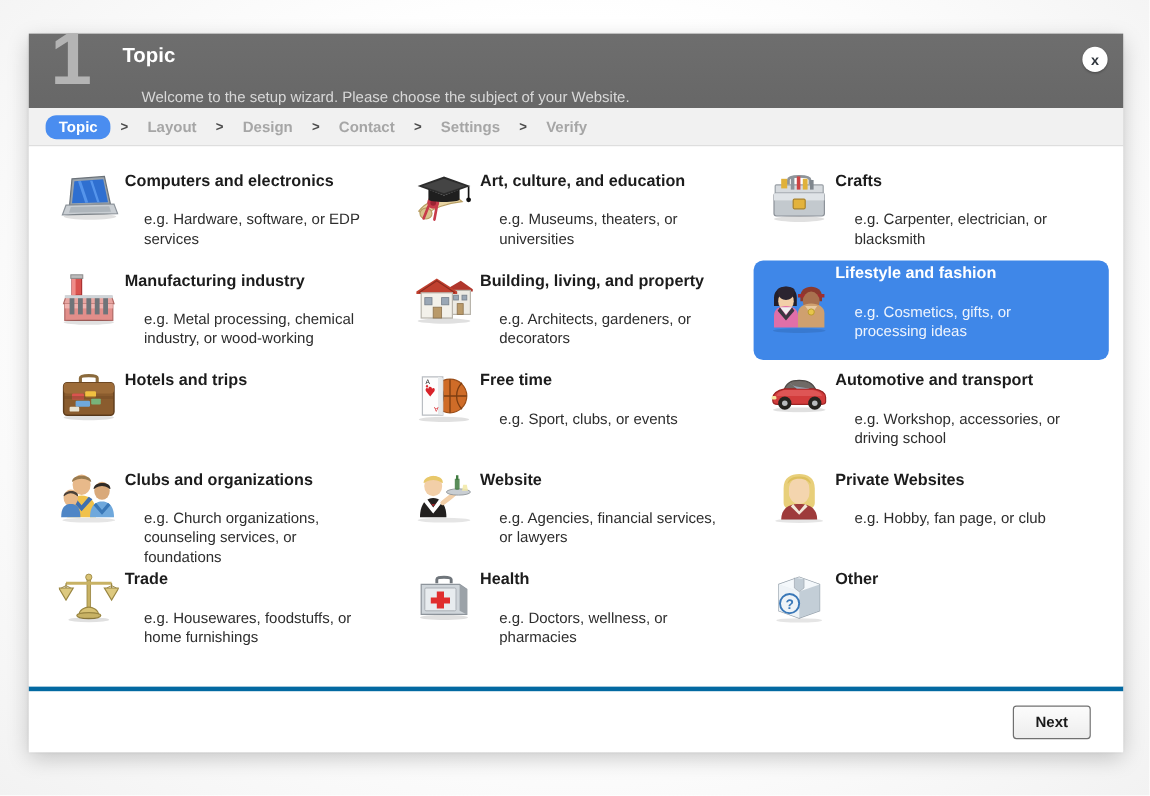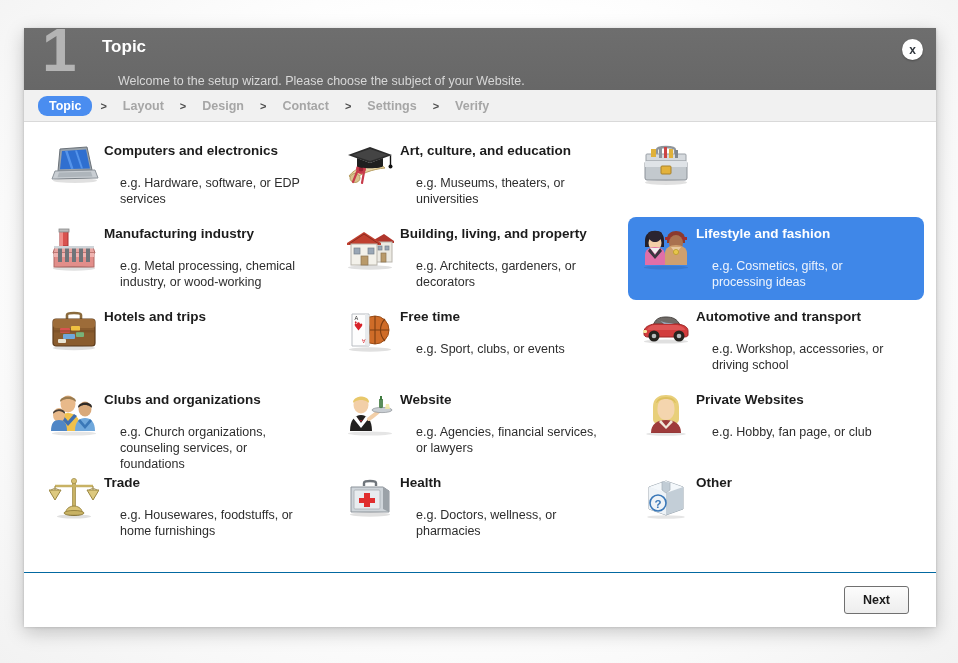--- a/index.html
+++ b/index.html
@@ -155,20 +155,21 @@
   .topic {
     display: flex;
     align-items: flex-start;
     padding: 8px 8px 6px 10px;
     border-radius: 8px;
     box-sizing: border-box;
     cursor: pointer;
   }
   .topic.selected {
     background: #3f87e8;
+    align-items: center;
   }
 
   .topic-icon {
     flex: 0 0 56px;
     width: 56px;
     height: 52px;
     display: flex;
     align-items: flex-start;
     justify-content: center;
     padding-top: 2px;
@@ -190,21 +191,21 @@
     line-height: 16px;
     margin: 16px;
   }
   .topic.selected .topic-title { color: #ffffff; }
   .topic.selected .topic-desc  { color: #eef4fd; }
 
   
   .footer {
     height: 55px;
     background: #ffffff;
-    border-top: 1px solid #0369a1;
+    border-top: 4px solid #0369a1;
     display: flex;
     align-items: center;
     justify-content: flex-end;
     padding-right: 27px;
     box-sizing: border-box;
   }
 
   .next-btn {
     min-width: 62px;
     padding: 6px 18px;
@@ -301,20 +302,24 @@
     <rect x="10" y="5" width="5" height="8" fill="#e0b13a"></rect>
     <rect x="18" y="4" width="3" height="10" fill="#8d949b"></rect>
     <rect x="23" y="3" width="3" height="11" fill="#c44"></rect>
     <rect x="28" y="5" width="4" height="9" fill="#e0b13a"></rect>
     <rect x="34" y="6" width="3" height="8" fill="#7f868d"></rect>
     <rect x="4" y="17" width="42" height="19" rx="2" fill="#c3c9ce" stroke="#8c9299" stroke-width="1"></rect>
     <rect x="4" y="17" width="42" height="6" fill="#dfe3e7"></rect>
     <rect x="20" y="22" width="10" height="8" rx="1" fill="#e3b23c" stroke="#a9822a" stroke-width="1"></rect>
     <ellipse cx="25" cy="38.5" rx="21" ry="2.4" fill="#000" opacity=".12"></ellipse>
   </svg>
+            </div>
+            <div class="topic-text">
+              <div class="topic-title">Crafts</div>
+              <div class="topic-desc">e.g. Carpenter, electrician, or blacksmith</div>
             </div>
           </div>
           <div class="topic">
             <div class="topic-icon">
               <svg width="50" height="44" viewBox="0 0 50 44">
     <rect x="11" y="3" width="8" height="16" fill="#d9534f" stroke="#a33" stroke-width="1"></rect>
     <rect x="11" y="3" width="3" height="16" fill="#ef8d89"></rect>
     <rect x="10" y="2" width="10" height="3" fill="#bbb" stroke="#888" stroke-width=".8"></rect>
     <path d="M6 20 L44 20 L46 26 L4 26 Z" fill="#e8a5a1" stroke="#b06864" stroke-width="1"></path>
     <rect x="5" y="26" width="40" height="14" fill="#e28e8a" stroke="#b06864" stroke-width="1"></rect>

